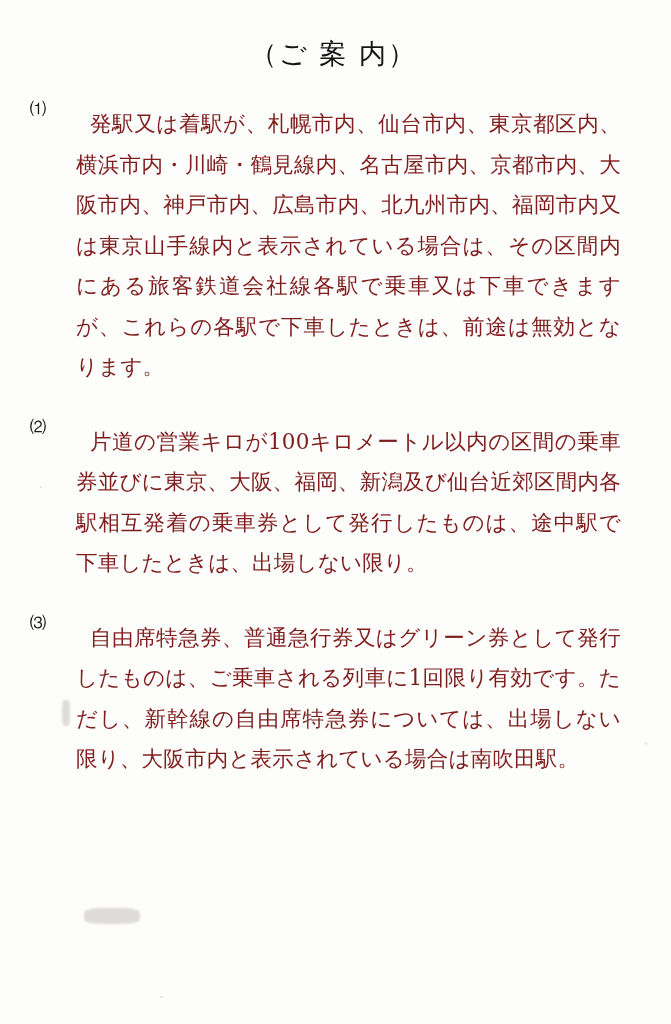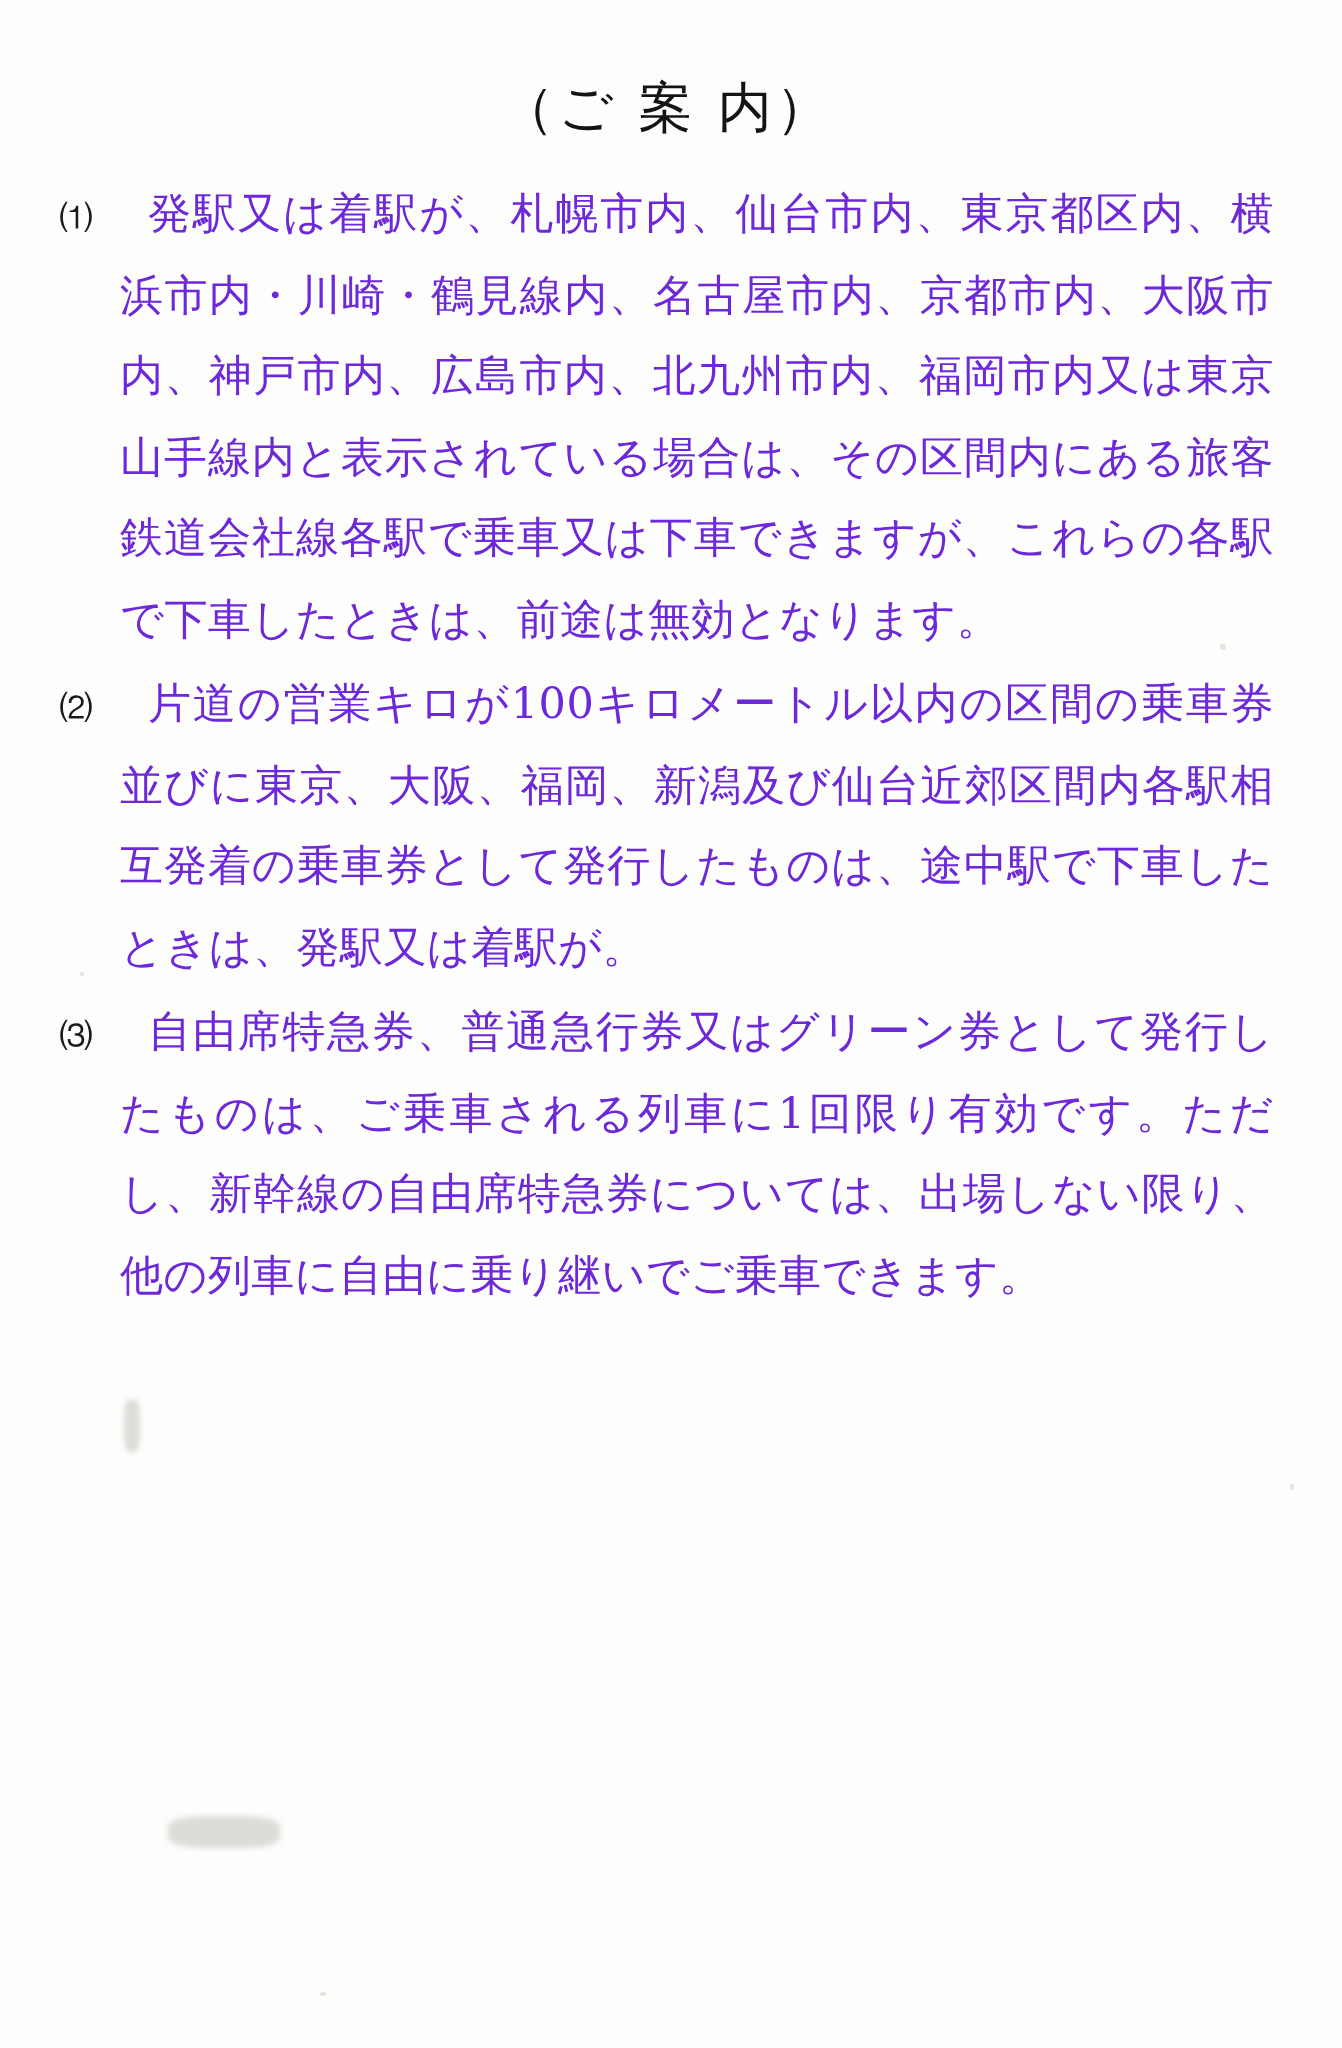--- a/index.html
+++ b/index.html
@@ -63,22 +63,22 @@
   }
   .clause-body {
     flex: 1 1 auto;
     min-width: 0;
   }
   .para {
     font-size: 21.5px;
     line-height: 40.5px;
     text-align: justify;
     text-justify: inter-character;
-    color: #6d28d9;
-    margin: 0;
+    color: #7f1d1d;
+    margin: 16px;
     letter-spacing: 0.2px;
   }
   .para.indent {
     text-indent: 22px;
   }
   .para + .para {
     margin-top: 0;
   }
   .clause-body .para:first-child {
     text-indent: 14px;
@@ -101,24 +101,24 @@
   <div class="clause">
     <div class="clause-marker">⑴</div>
     <div class="clause-body">
       <p class="para">発駅又は着駅が、札幌市内、仙台市内、東京都区内、横浜市内・川崎・鶴見線内、名古屋市内、京都市内、大阪市内、神戸市内、広島市内、北九州市内、福岡市内又は東京山手線内と表示されている場合は、その区間内にある旅客鉄道会社線各駅で乗車又は下車できますが、これらの各駅で下車したときは、前途は無効となります。</p>
     </div>
   </div>
 
   <div class="clause">
     <div class="clause-marker">⑵</div>
     <div class="clause-body">
-      <p class="para">片道の営業キロが100キロメートル以内の区間の乗車券並びに東京、大阪、福岡、新潟及び仙台近郊区間内各駅相互発着の乗車券として発行したものは、途中駅で下車したときは、発駅又は着駅が。</p>
+      <p class="para">片道の営業キロが100キロメートル以内の区間の乗車券並びに東京、大阪、福岡、新潟及び仙台近郊区間内各駅相互発着の乗車券として発行したものは、途中駅で下車したときは、出場しない限り。</p>
     </div>
   </div>
 
   <div class="clause">
     <div class="clause-marker">⑶</div>
     <div class="clause-body">
-      <p class="para">自由席特急券、普通急行券又はグリーン券として発行したものは、ご乗車される列車に1回限り有効です。ただし、新幹線の自由席特急券については、出場しない限り、他の列車に自由に乗り継いでご乗車できます。</p>
+      <p class="para">自由席特急券、普通急行券又はグリーン券として発行したものは、ご乗車される列車に1回限り有効です。ただし、新幹線の自由席特急券については、出場しない限り、大阪市内と表示されている場合は南吹田駅。</p>
     </div>
   </div>
 
 </div>
 
 </body></html>

